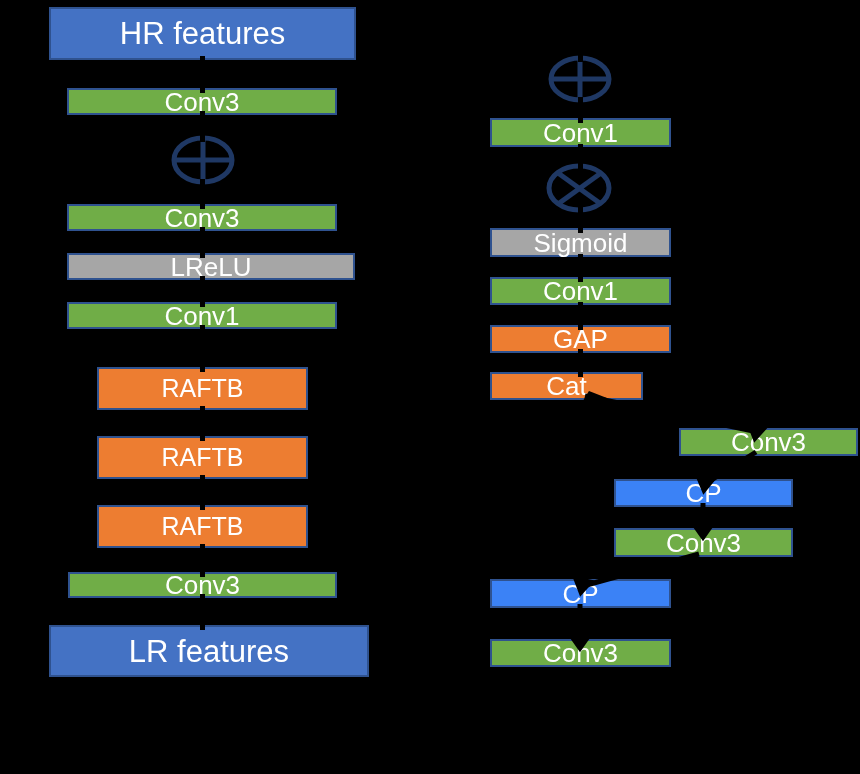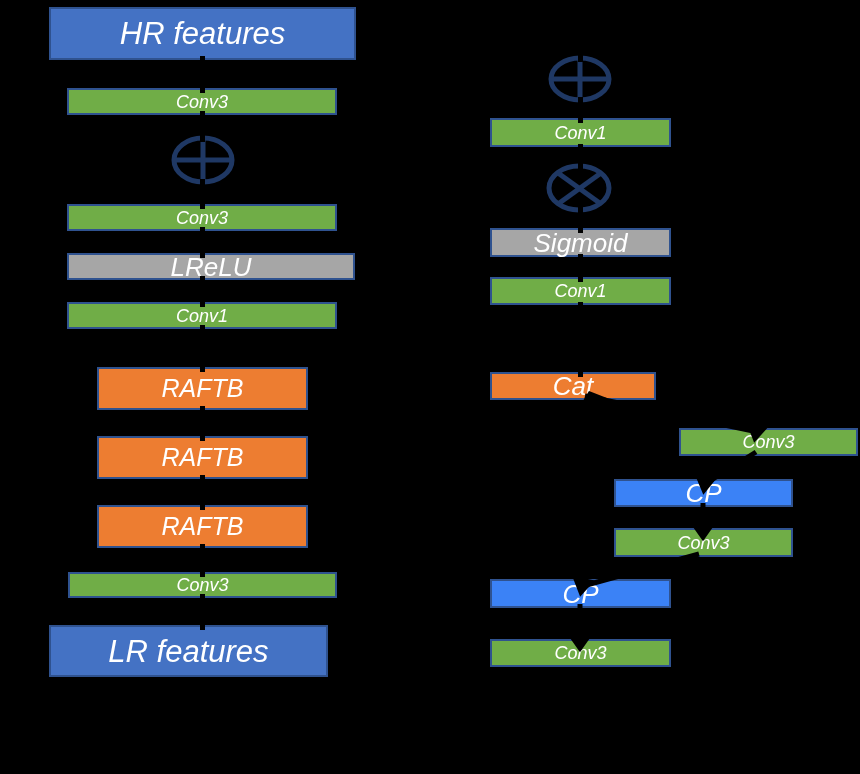--- a/index.html
+++ b/index.html
@@ -3,33 +3,33 @@
 <meta charset="utf-8">
 <style>
   html,body{margin:0;padding:0;}
   body{
     width:860px;height:774px;
     background:#000000;
     position:relative;
     overflow:hidden;
     font-family:"Liberation Sans",sans-serif;
   }
-  .canvas{position:absolute;inset:0;width:860px;height:774px;font-style:italic;}
+  .canvas{position:absolute;inset:0;width:860px;height:774px;}
   .box{
     position:absolute;
     box-sizing:border-box;
     border:2px solid #2F528F;
     display:flex;align-items:center;justify-content:center;
     color:#FFFFFF;
     line-height:1;
     z-index:1;
     white-space:nowrap;
   }
   .blue  {background:#4472C4;font-size:31px;}
-  .green {background:#70AD47;font-size:18px;}
+  .green {background:#70AD47;font-size:26px;}
   .gray  {background:#A6A6A6;font-size:26px;}
   .orange{background:#ED7D31;font-size:26px;}
   .cyan  {background:#3b82f6;font-size:26px;}
   .bigfont{font-size:25px;}
   svg.overlay{
     position:absolute;left:0;top:0;width:860px;height:774px;
     z-index:2;pointer-events:none;
   }
 </style>
 </head>
@@ -48,30 +48,31 @@
   <div class="box green" style="left:67px;top:302px;width:270px;height:27px;">Conv1</div>
 
   <div class="box orange bigfont" style="left:97px;top:367px;width:211px;height:43px;">RAFTB</div>
 
   <div class="box orange bigfont" style="left:97px;top:436px;width:211px;height:43px;">RAFTB</div>
 
   <div class="box orange bigfont" style="left:97px;top:505px;width:211px;height:43px;">RAFTB</div>
 
   <div class="box green" style="left:68px;top:572px;width:269px;height:26px;">Conv3</div>
 
-  <div class="box blue" style="left:49px;top:625px;width:279px;height:52px;">LR features</div>
+  <div class="box blue" style="left:49px;top:625px;width:320px;height:52px;">LR features</div>
 
   <div class="box green" style="left:490px;top:118px;width:181px;height:29px;">Conv1</div>
 
   <div class="box gray" style="left:490px;top:228px;width:181px;height:29px;">Sigmoid</div>
 
   <div class="box green" style="left:490px;top:277px;width:181px;height:28px;">Conv1</div>
 
+  <div class="box orange" style="left:490px;top:325px;width:181px;height:28px;">GAP</div>
 
-  <div class="box orange" style="left:490px;top:372px;width:166px;height:28px;">Cat</div>
+  <div class="box orange" style="left:490px;top:372px;width:153px;height:28px;">Cat</div>
 
   <div class="box green" style="left:679px;top:428px;width:179px;height:28px;">Conv3</div>
 
   <div class="box cyan" style="left:614px;top:479px;width:179px;height:28px;">CP</div>
 
   <div class="box green" style="left:614px;top:528px;width:179px;height:29px;">Conv3</div>
 
   <div class="box cyan" style="left:490px;top:579px;width:181px;height:29px;">CP</div>
 
   <div class="box green" style="left:490px;top:639px;width:181px;height:28px;">Conv3</div>

